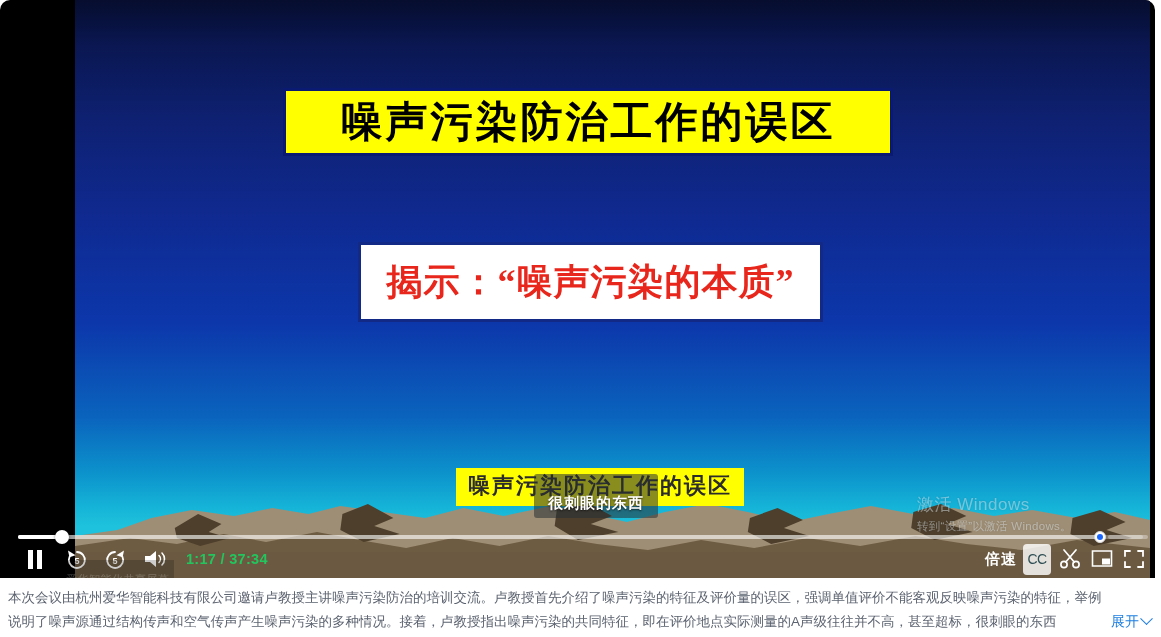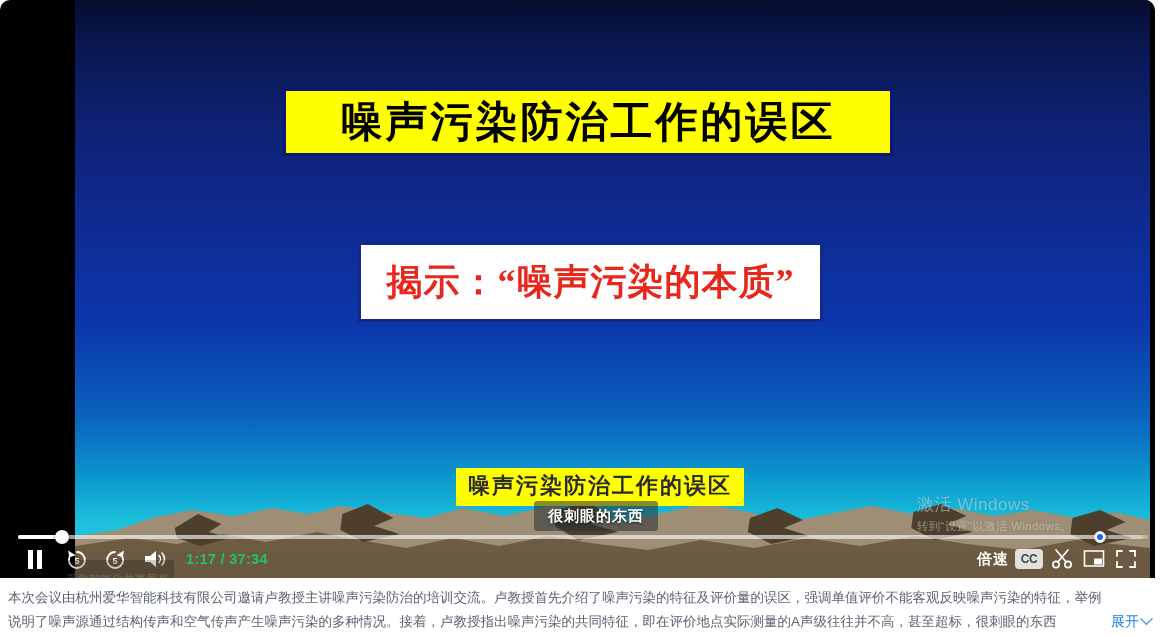--- a/index.html
+++ b/index.html
@@ -76,23 +76,23 @@
     padding: 3px 12px 5px;
   }
   .company span {
     font-family: "Liberation Serif", "DejaVu Serif", serif;
     font-size: 22px; font-weight: 700; color: #2b2b2b;
     letter-spacing: 2px; white-space: nowrap;
   }
 
   
   .danmaku {
-    position: absolute; left: 459px; top: 501px;
+    position: absolute; left: 459px; top: 474px;
     background: rgba(40,48,52,0.55);
-    padding: 6px 14px 5px; border-radius: 3px;
+    padding: 20px 14px 5px; border-radius: 3px;
   }
   .danmaku span {
     font-size: 15px; font-weight: 700; color: #ffffff;
     letter-spacing: 1px; white-space: nowrap;
     text-shadow: 0 1px 2px rgba(0,0,0,.7);
   }
 
   
   .date-line {
     position: absolute; left: 0; top: 530px; width: 100%;
@@ -148,45 +148,45 @@
     position: absolute; left: 1108px; top: 5px; width: 40px; height: 4px;
     background: rgba(255,255,255,0.35); border-radius: 2px;
   }
 
   
   .controls {
     position: absolute; left: 0; top: 540px; width: 1155px; height: 38px;
     display: flex; align-items: center;
   }
   .ctrl-left { display: flex; align-items: center; padding-left: 18px; gap: 0; }
-  .ctrl-right { position: absolute; right: 16px; top: 0; height: 38px;
+  .ctrl-right { position: absolute; right: 8px; top: 0; height: 38px;
                 display: flex; align-items: center; gap: 6px; }
 
   .cbtn {
     display: flex; align-items: center; justify-content: center;
     color: #ffffff; cursor: pointer; user-select: none;
   }
   .cbtn.pause { width: 34px; height: 30px; margin-right: 6px; }
   .cbtn.skip  { width: 38px; height: 30px; }
   .cbtn.vol   { width: 38px; height: 30px; margin-left: 2px; }
 
   .time {
     color: #22c55e; font-size: 14.5px; font-weight: 700;
     margin-left: 12px; letter-spacing: .3px; white-space: nowrap;
   }
 
   .speed-label {
     color: #ffffff; font-size: 15px; font-weight: 700; letter-spacing: 1px;
     cursor: pointer; user-select: none;
   }
   .cc-badge {
-    width: 28px; height: 20px; border-radius: 4px;
+    width: 28px; height: 31px; border-radius: 4px;
     background: rgba(255,255,255,0.82);
     display: flex; align-items: center; justify-content: center;
-    font-size: 12px; font-weight: 700; color: #2f4f55;
+    font-size: 14px; font-weight: 400; color: #2f4f55;
     letter-spacing: -.5px; cursor: pointer;
   }
   .icon-btn { width: 26px; height: 24px; display: flex; align-items: center;
               justify-content: center; color: #fff; cursor: pointer; }
 
   
   .share-watermark {
     position: absolute; left: 62px; top: 560px;
     font-size: 11px; color: rgba(255,255,255,0.22);
     background: rgba(0,0,0,0.20); padding: 12px 4px;

